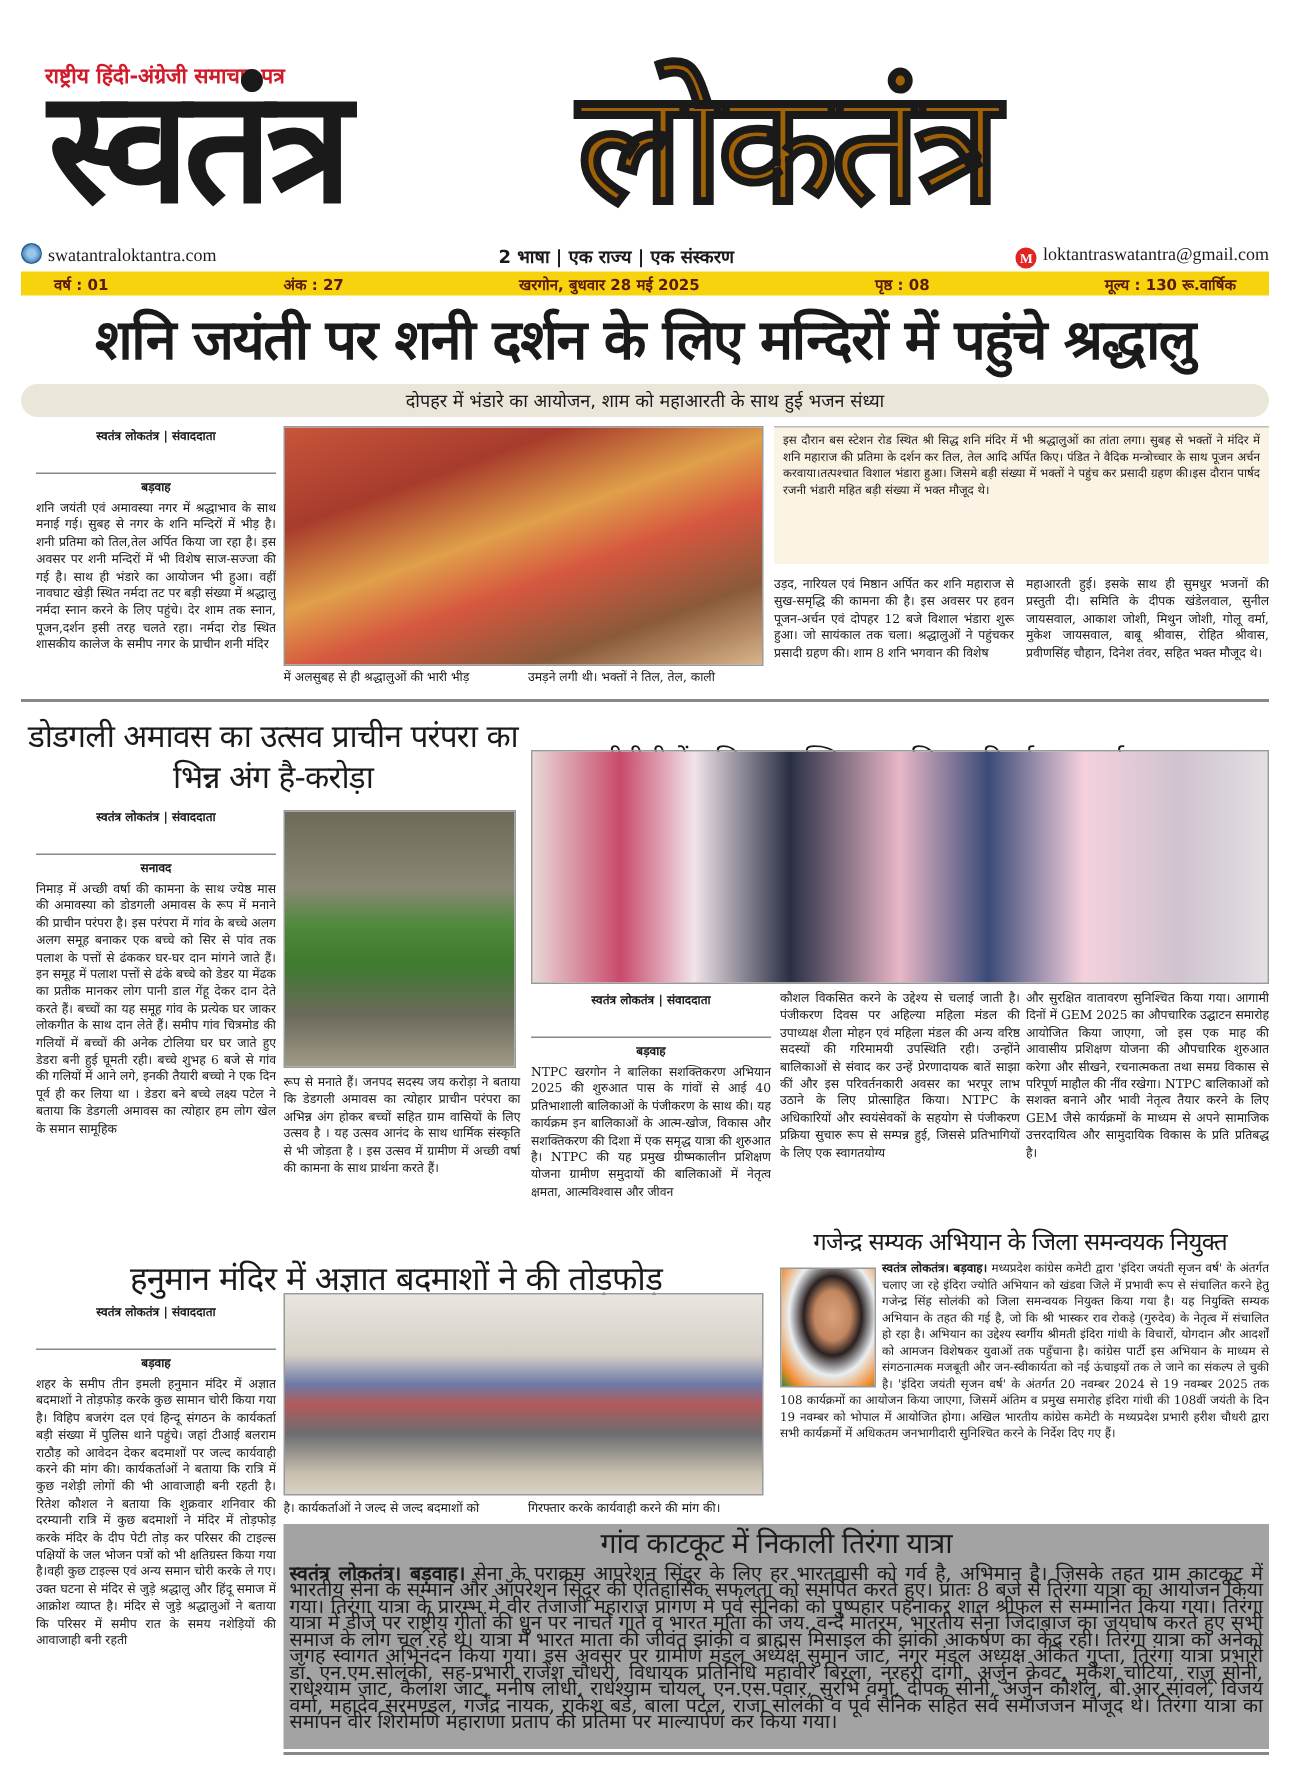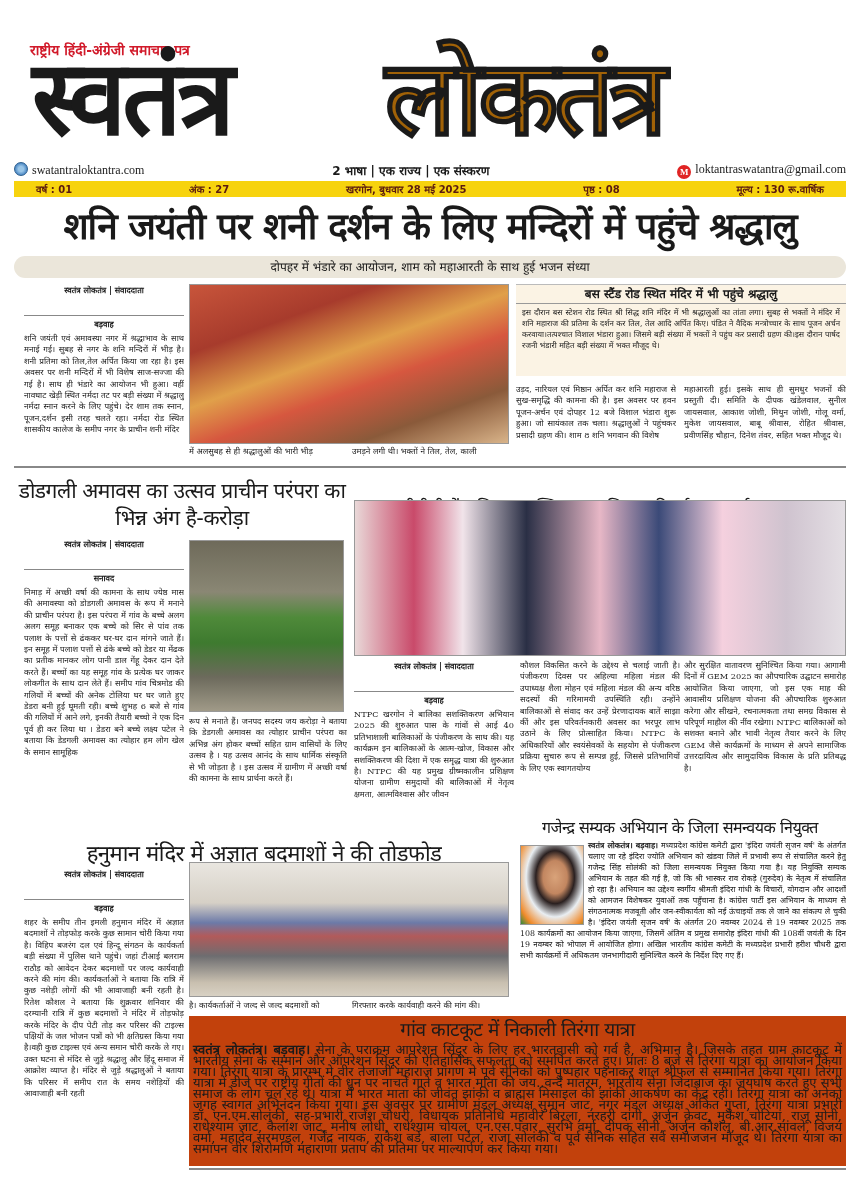--- a/index.html
+++ b/index.html
@@ -24,21 +24,21 @@
   .ph-crowd { background: linear-gradient(160deg, #c8553b 0%, #a73b2c 25%, #e0a04a 45%, #d6573f 60%, #8a5a3a 80%, #d9b48a 100%); }
   .ph-kid { background: linear-gradient(180deg, #6e6a5a 0%, #8a8774 30%, #4f8a3a 45%, #3e7a2f 60%, #6c6a5c 80%, #a09a88 100%); }
   .ph-ntpc { background: linear-gradient(90deg, #e9d8d8 0%, #c94a6a 12%, #f1e4ea 22%, #2a2f45 35%, #e7b7c6 50%, #3b4a78 62%, #f5d0de 75%, #cfc3cf 88%, #e4dfe4 100%); }
   .ph-police { background: linear-gradient(180deg, #e9e6e0 0%, #d6d0c6 30%, #6c7aa8 45%, #b25a5a 55%, #6d6d70 70%, #c9c0b0 90%, #d8d1c4 100%); }
   .ph-man { background: radial-gradient(ellipse at 55% 40%, #d9a37a 0%, #c28660 25%, #2a2020 40%, #e9eef2 60%, #f08a2a 85%, #2f8a3a 100%); }
   .boxed { background: #fbf3e4; border-top: 1px solid #bbb; }
   .box-title { font-size: 12px; font-weight: bold; text-align: center; line-height: 18px; border-bottom: 1px solid #999; }
   .h2 { font-size: 22px; line-height: 27px; text-align: center; font-weight: normal; letter-spacing: -0.5px; }
   .rule { height: 2px; background: #888; }
   .lede-bold { font-weight: bold; }
-  .tiranga { background: #c2410c; }
+  .tiranga { background: #a3a3a3; }
 </style>
 </head>
 <body>
 
 <div class="abs tag">राष्ट्रीय हिंदी-अंग्रेजी समाचार पत्र</div>
 <div class="abs mast-a">स्वतंत्र</div>
 <div class="abs mast-b">लोकतंत्र</div>
 
 <div class="abs inforow">
   <span><span class="ico globe"></span><span>swatantraloktantra.com</span></span>
@@ -61,21 +61,20 @@
   <div class="byline">स्वतंत्र लोकतंत्र | संवाददाता</div>
   <div class="place">बड़वाह</div>
   <div class="body">शनि जयंती एवं अमावस्या नगर में श्रद्धाभाव के साथ मनाई गई। सुबह से नगर के शनि मन्दिरों में भीड़ है। शनी प्रतिमा को तिल,तेल अर्पित किया जा रहा है। इस अवसर पर शनी मन्दिरों में भी विशेष साज-सज्जा की गई है। साथ ही भंडारे का आयोजन भी हुआ। वहीं नावघाट खेड़ी स्थित नर्मदा तट पर बड़ी संख्या में श्रद्धालु नर्मदा स्नान करने के लिए पहुंचे। देर शाम तक स्नान, पूजन,दर्शन इसी तरह चलते रहा। नर्मदा रोड स्थित शासकीय कालेज के समीप नगर के प्राचीन शनी मंदिर</div>
 </div>
 
 <div class="abs photo ph-crowd" style="left:189px; top:284px; width:320px; height:160px;"></div>
 <div class="abs body" style="left:189px; top:446px; width:160px; height:14px; overflow:hidden;">में अलसुबह से ही श्रद्धालुओं की भारी भीड़</div>
 <div class="abs body" style="left:352px; top:446px; width:160px; height:14px; overflow:hidden;">उमड़ने लगी थी। भक्तों ने तिल, तेल, काली</div>
 
 <div class="abs boxed" style="left:516px; top:284px; width:330px; height:92px;">
-  <div class="box-title">बस स्टैंड रोड स्थित मंदिर में भी पहुंचे श्रद्धालु</div>
   <div class="body" style="padding:3px 6px; font-size:7.8px; line-height:11px;">इस दौरान बस स्टेशन रोड स्थित श्री सिद्ध शनि मंदिर में भी श्रद्धालुओं का तांता लगा। सुबह से भक्तों ने मंदिर में शनि महाराज की प्रतिमा के दर्शन कर तिल, तेल आदि अर्पित किए। पंडित ने वैदिक मन्त्रोच्चार के साथ पूजन अर्चन करवाया।तत्पश्चात विशाल भंडारा हुआ। जिसमे बड़ी संख्या में भक्तों ने पहुंच कर प्रसादी ग्रहण की।इस दौरान पार्षद रजनी भंडारी महित बड़ी संख्या में भक्त मौजूद थे।</div>
 </div>
 
 <div class="abs col body" style="left:516px; top:384px; width:160px; height:78px;">उड़द, नारियल एवं मिष्ठान अर्पित कर शनि महाराज से सुख-समृद्धि की कामना की है। इस अवसर पर हवन पूजन-अर्चन एवं दोपहर 12 बजे विशाल भंडारा शुरू हुआ। जो सायंकाल तक चला। श्रद्धालुओं ने पहुंचकर प्रसादी ग्रहण की। शाम 8 शनि भगवान की विशेष</div>
 <div class="abs col body" style="left:684px; top:384px; width:162px; height:78px;">महाआरती हुई। इसके साथ ही सुमधुर भजनों की प्रस्तुती दी। समिति के दीपक खंडेलवाल, सुनील जायसवाल, आकाश जोशी, मिथुन जोशी, गोलू वर्मा, मुकेश जायसवाल, बाबू श्रीवास, रोहित श्रीवास, प्रवीणसिंह चौहान, दिनेश तंवर, सहित भक्त मौजूद थे।</div>
 
 <div class="abs rule" style="left:14px; top:466px; width:832px;"></div>
 
 <div class="abs h2" style="left:14px; top:478px; width:336px; font-size:21px;">डोडगली अमावस का उत्सव प्राचीन परंपरा का भिन्न अंग है-करोड़ा</div>
 <div class="abs col" style="left:24px; top:538px; width:160px; height:300px;">

